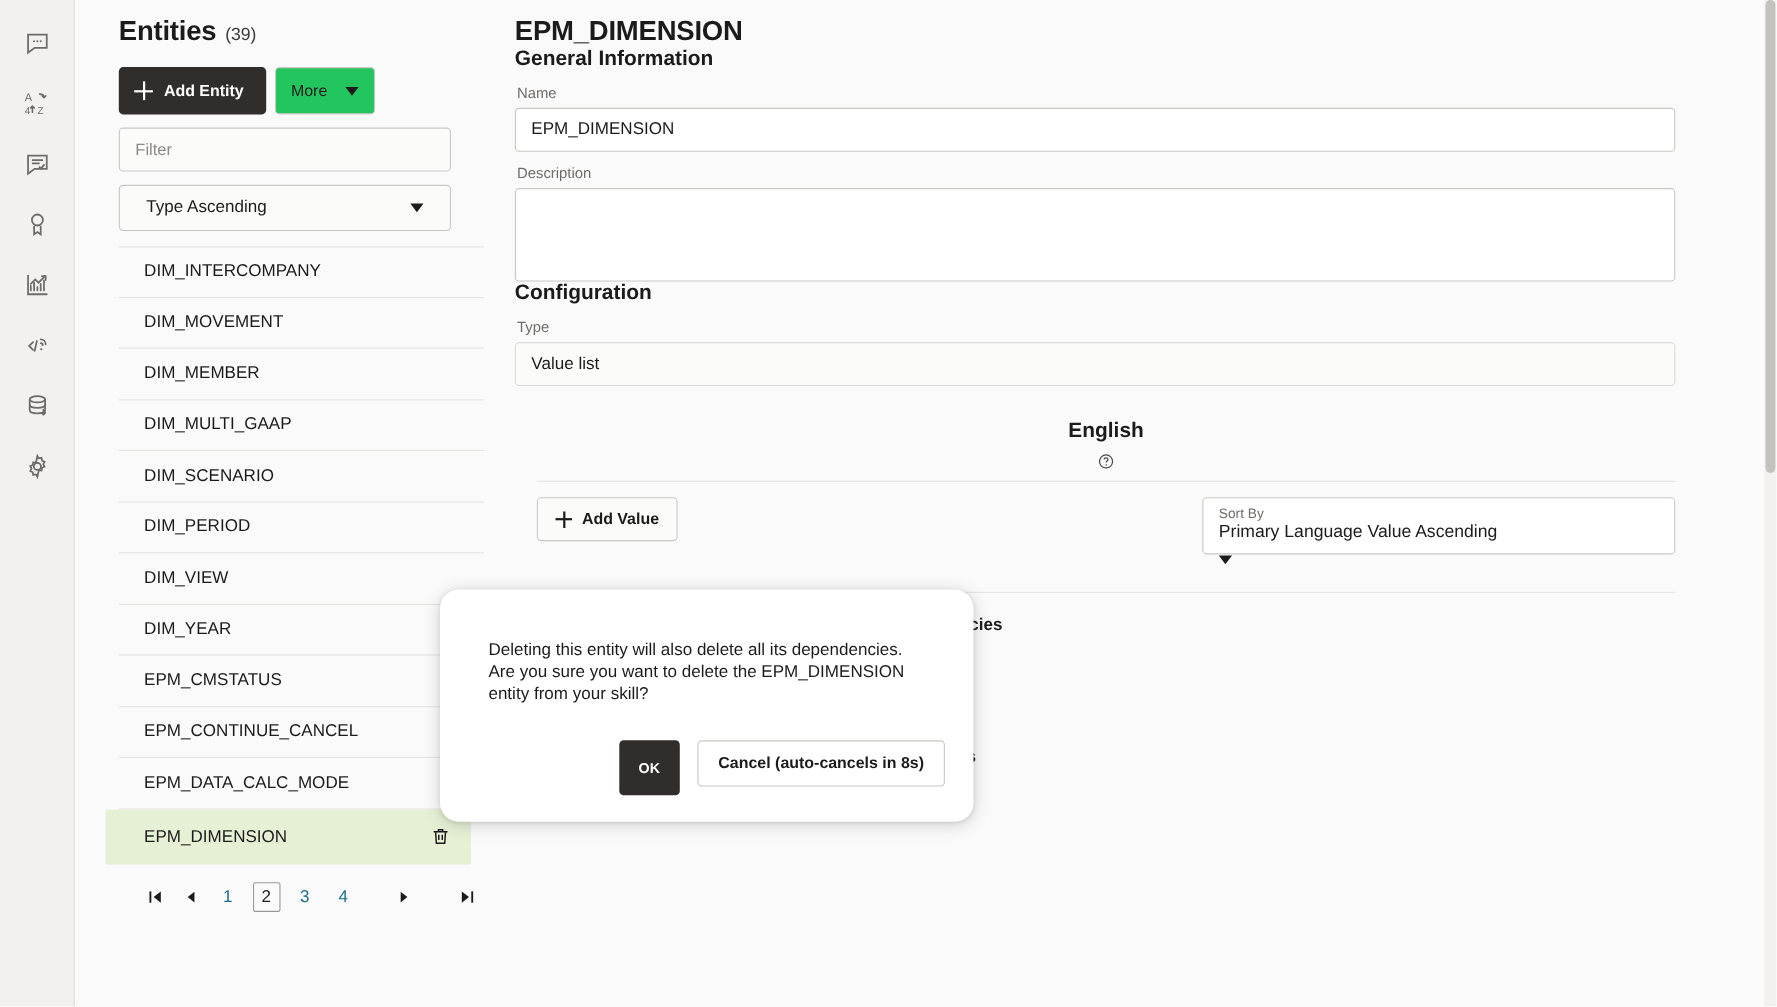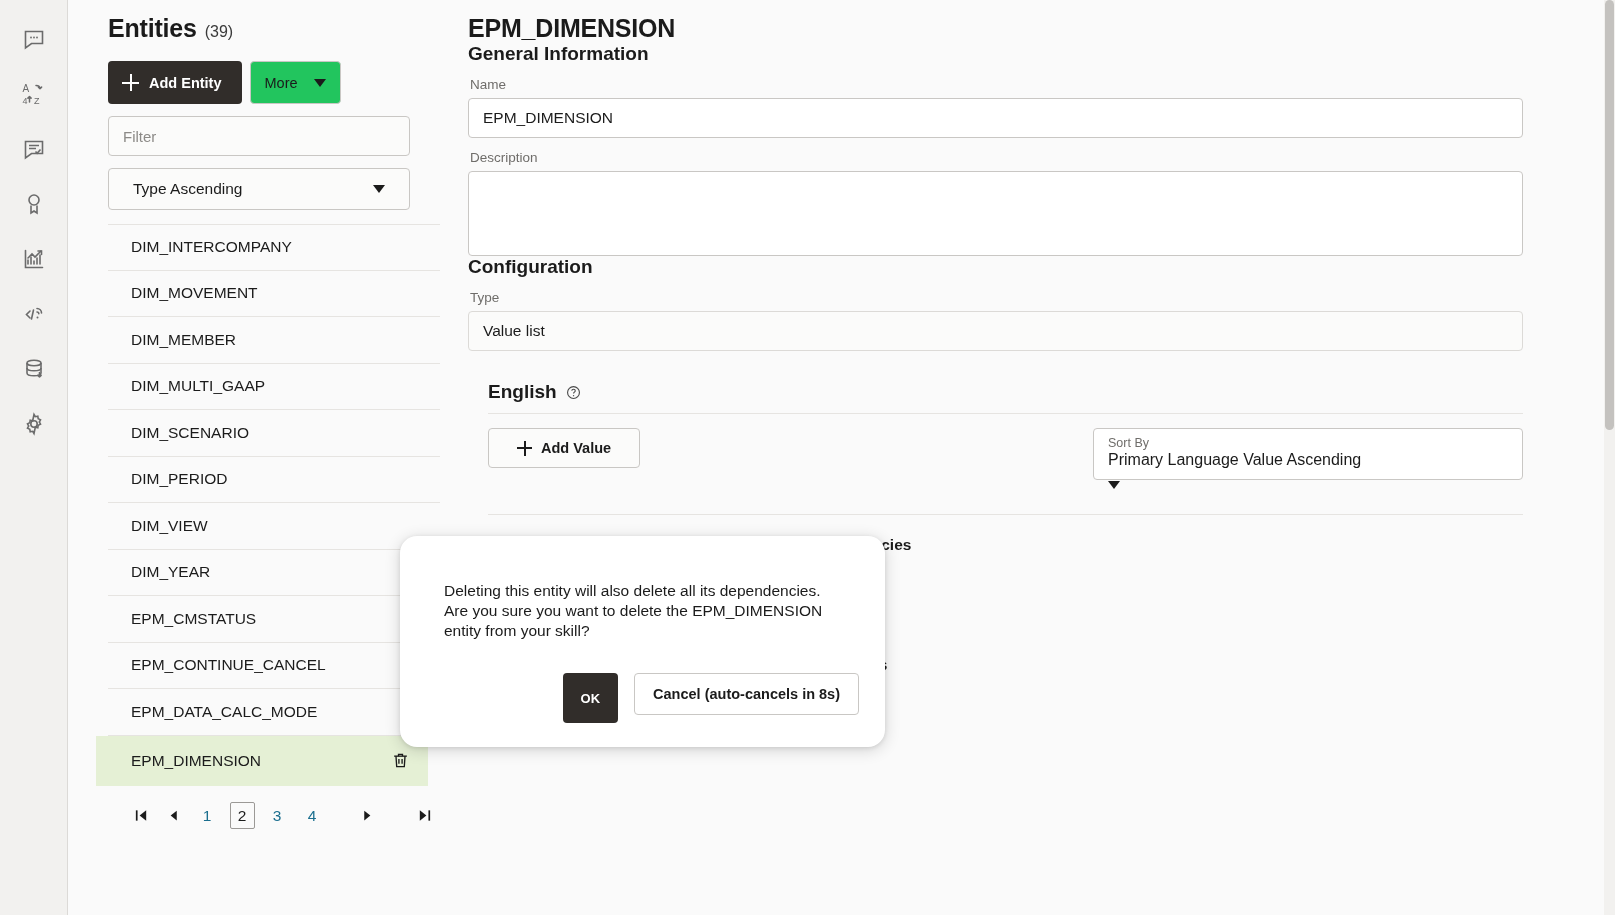--- a/index.html
+++ b/index.html
@@ -190,33 +190,34 @@
     display: flex; align-items: center;
     font-size: 15.5px; color: #1b1b1b;
   }
 
   .lang-header {
     margin-top: 30px; margin-left: 20px;
     display: flex; align-items: center; gap: 9px;
     padding-bottom: 10px;
     border-bottom: 1px solid #e6e4e1;
     width: calc(100% - 20px);
+    flex-direction: column;
   }
   .lang-header h2 { font-size: 19px; font-weight: bold; color: #1b1b1b; }
   .help-ico { color: #4a4a4a; display: flex; }
 
   .lang-body {
     margin-left: 20px;
     display: flex; justify-content: space-between; align-items: flex-start;
     margin-top: 14px;
   }
   .btn-add-value {
     background: #fbfbfa; color: #1b1b1b;
     border: 1px solid #c9c7c4; border-radius: 4px;
-    height: 40px; padding: 0 28px;
+    height: 40px; padding: 0 16px;
     font-size: 14.5px; font-weight: bold;
     display: flex; align-items: center; gap: 9px;
     cursor: pointer;
   }
   .plus-ico-dark { position: relative; width: 15px; height: 15px; }
   .plus-ico-dark::before, .plus-ico-dark::after {
     content: ""; position: absolute; background: #1b1b1b;
   }
   .plus-ico-dark::before { left: 0; top: 6.5px; width: 15px; height: 2px; }
   .plus-ico-dark::after  { top: 0; left: 6.5px; height: 15px; width: 2px; }

